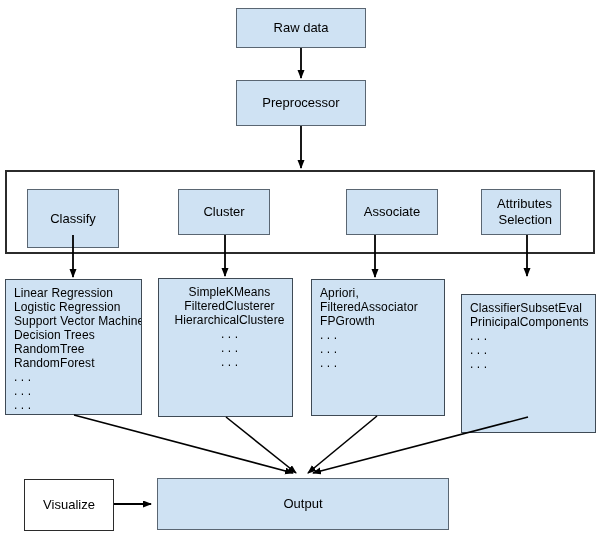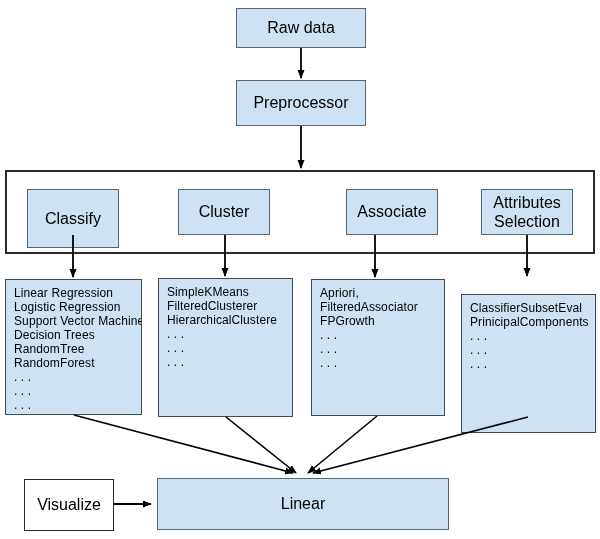--- a/index.html
+++ b/index.html
@@ -20,22 +20,22 @@
     z-index: 5;
   }
   .node {
     position: absolute;
     box-sizing: border-box;
     background: #cfe2f3;
     border: 1px solid #5a6672;
     display: flex;
     align-items: center;
     justify-content: center;
-    text-align: center;
-    font-size: 16px;
+    text-align: right;
+    font-size: 13px;
     line-height: 1.2;
     z-index: 2;
   }
   .panel {
     position: absolute;
     box-sizing: border-box;
     background: #ffffff;
     border: 2px solid #2b2b2b;
     z-index: 1;
   }
@@ -57,23 +57,23 @@
   }
   .listbox .list-line { letter-spacing: 0.1px; }
 
   
   #raw-data        { left: 236px; top: 8px;   width: 130px; height: 40px; }
   #preprocessor    { left: 236px; top: 80px;  width: 130px; height: 46px; }
   #workbench       { left: 5px;   top: 170px; width: 590px; height: 84px; }
   #classify        { left: 27px;  top: 189px; width: 92px;  height: 59px; }
   #cluster         { left: 178px; top: 189px; width: 92px;  height: 46px; }
   #associate       { left: 346px; top: 189px; width: 92px;  height: 46px; }
-  #attr-selection  { left: 481px; top: 189px; width: 92px;  height: 46px; padding: 0 0; }
+  #attr-selection  { left: 481px; top: 189px; width: 80px;  height: 46px; padding: 0 8px; }
   #classify-list   { left: 5px;   top: 279px; width: 137px; height: 136px; }
-  #cluster-list    { left: 158px; top: 278px; width: 135px; height: 139px; }
+  #cluster-list    { left: 158px; top: 278px; width: 135px; height: 139px; text-align: center; }
   #associate-list  { left: 311px; top: 279px; width: 134px; height: 137px; }
   #attr-list       { left: 461px; top: 278px; width: 135px; height: 139px; margin-top: 16px; }
   #visualize       { left: 24px;  top: 479px; width: 90px;  height: 52px; }
   #output          { left: 157px; top: 478px; width: 292px; height: 52px; }
 </style>
 </head>
 <body>
 
 <div class="canvas">
 
@@ -139,21 +139,21 @@
       <div class="list-line">. . .</div>
       <div class="list-line">. . .</div>
       <div class="list-line">. . .</div>
     </div>
 
   <div class="node white-node" id="visualize">
     <span>Visualize</span>
   </div>
 
   <div class="node" id="output">
-    <span>Linear</span>
+    <span>Output</span>
   </div>
 
   <svg class="arrow-layer" viewBox="0 0 600 539" xmlns="http://www.w3.org/2000/svg">
     <defs>
       <marker id="ah" markerUnits="userSpaceOnUse" markerWidth="12" markerHeight="10" refX="8" refY="3.5" orient="auto">
         <path d="M0,0 L9,3.5 L0,7 Z" fill="#000000"></path>
       </marker>
     </defs>
     <line x1="301" y1="48" x2="301" y2="78" stroke="#000" stroke-width="1.8" marker-end="url(#ah)"></line>
     <line x1="301" y1="126" x2="301" y2="168" stroke="#000" stroke-width="1.8" marker-end="url(#ah)"></line>

